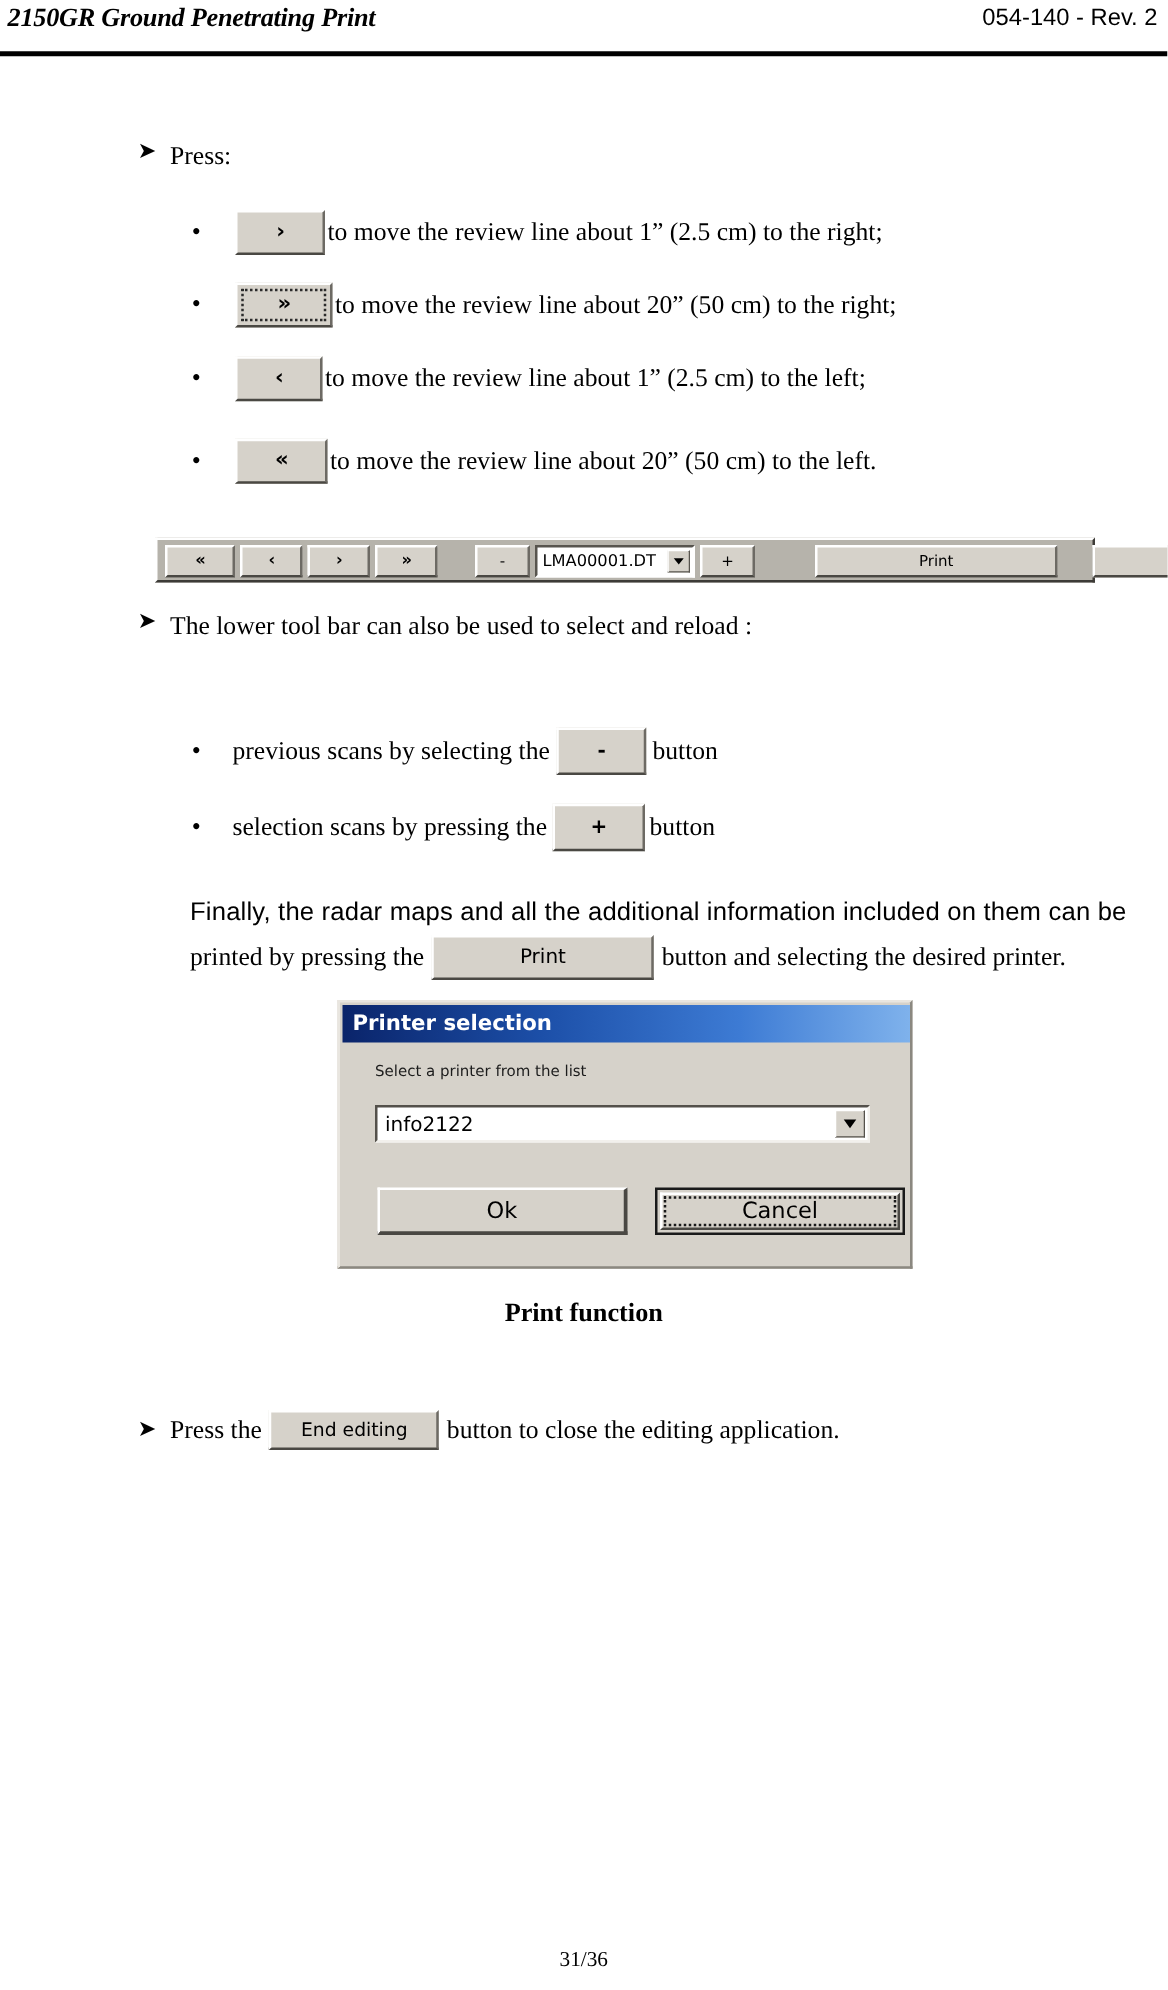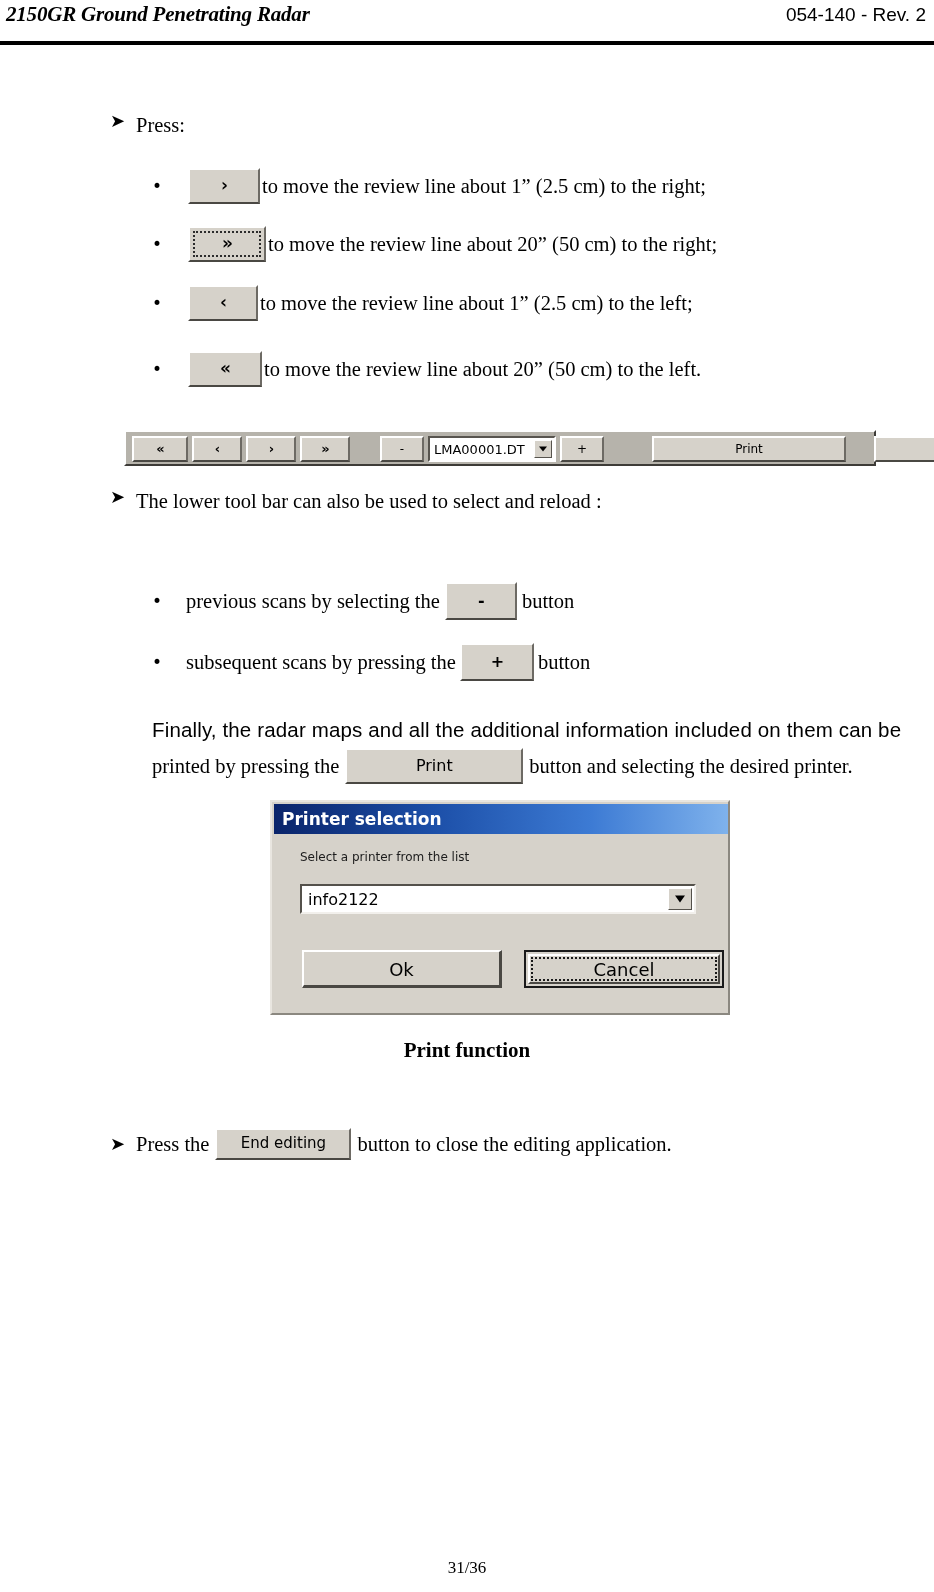--- a/index.html
+++ b/index.html
@@ -340,21 +340,21 @@
     font-family: Liberation Sans, sans-serif;
     font-size: 20.5px;
     text-align: justify;
   }
   .para .ln { display: block; }
 </style>
 </head>
 <body>
 
 <div class="page-header">
-  <div class="hdr-left">2150GR Ground Penetrating Radar</div>
+  <div class="hdr-left">2150GR Ground Penetrating Print</div>
   <div class="hdr-right">054-140 - Rev. 2</div>
   <div class="hdr-rule"></div>
 </div>
 
 <div class="arrow-item body-text" style="left:110px; top:112px; width:760px;">
   <span class="arrow-glyph">➤</span>
   <span>Press:</span>
 </div>
 
 <div class="dot-item body-text" style="left:152px; top:168px;">
@@ -420,21 +420,21 @@
   <span class="dot-glyph">•</span>
   <span>previous scans by selecting the</span>
   <span class="win-btn inline-btn" style="width:72px;height:38px;font-size:16px;margin:0 5px;">
     <span class="glyph">-</span>
   </span>
   <span>button</span>
 </div>
 
 <div class="dot-item body-text" style="left:152px; top:643px;">
   <span class="dot-glyph">•</span>
-  <span>subsequent scans by pressing the</span>
+  <span>selection scans by pressing the</span>
   <span class="win-btn inline-btn" style="width:74px;height:38px;font-size:16px;margin:0 4px;">
     <span class="glyph">+</span>
   </span>
   <span>button</span>
 </div>
 
 <div class="para" style="left:152px; top:718px; width:770px;">
   <span class="ln" style="display:block; white-space:nowrap; letter-spacing:0.15px;">Finally, the radar maps and all the additional information included on them can be</span>
 </div>
 <div class="dot-item body-text" style="left:152px; top:748px;">

